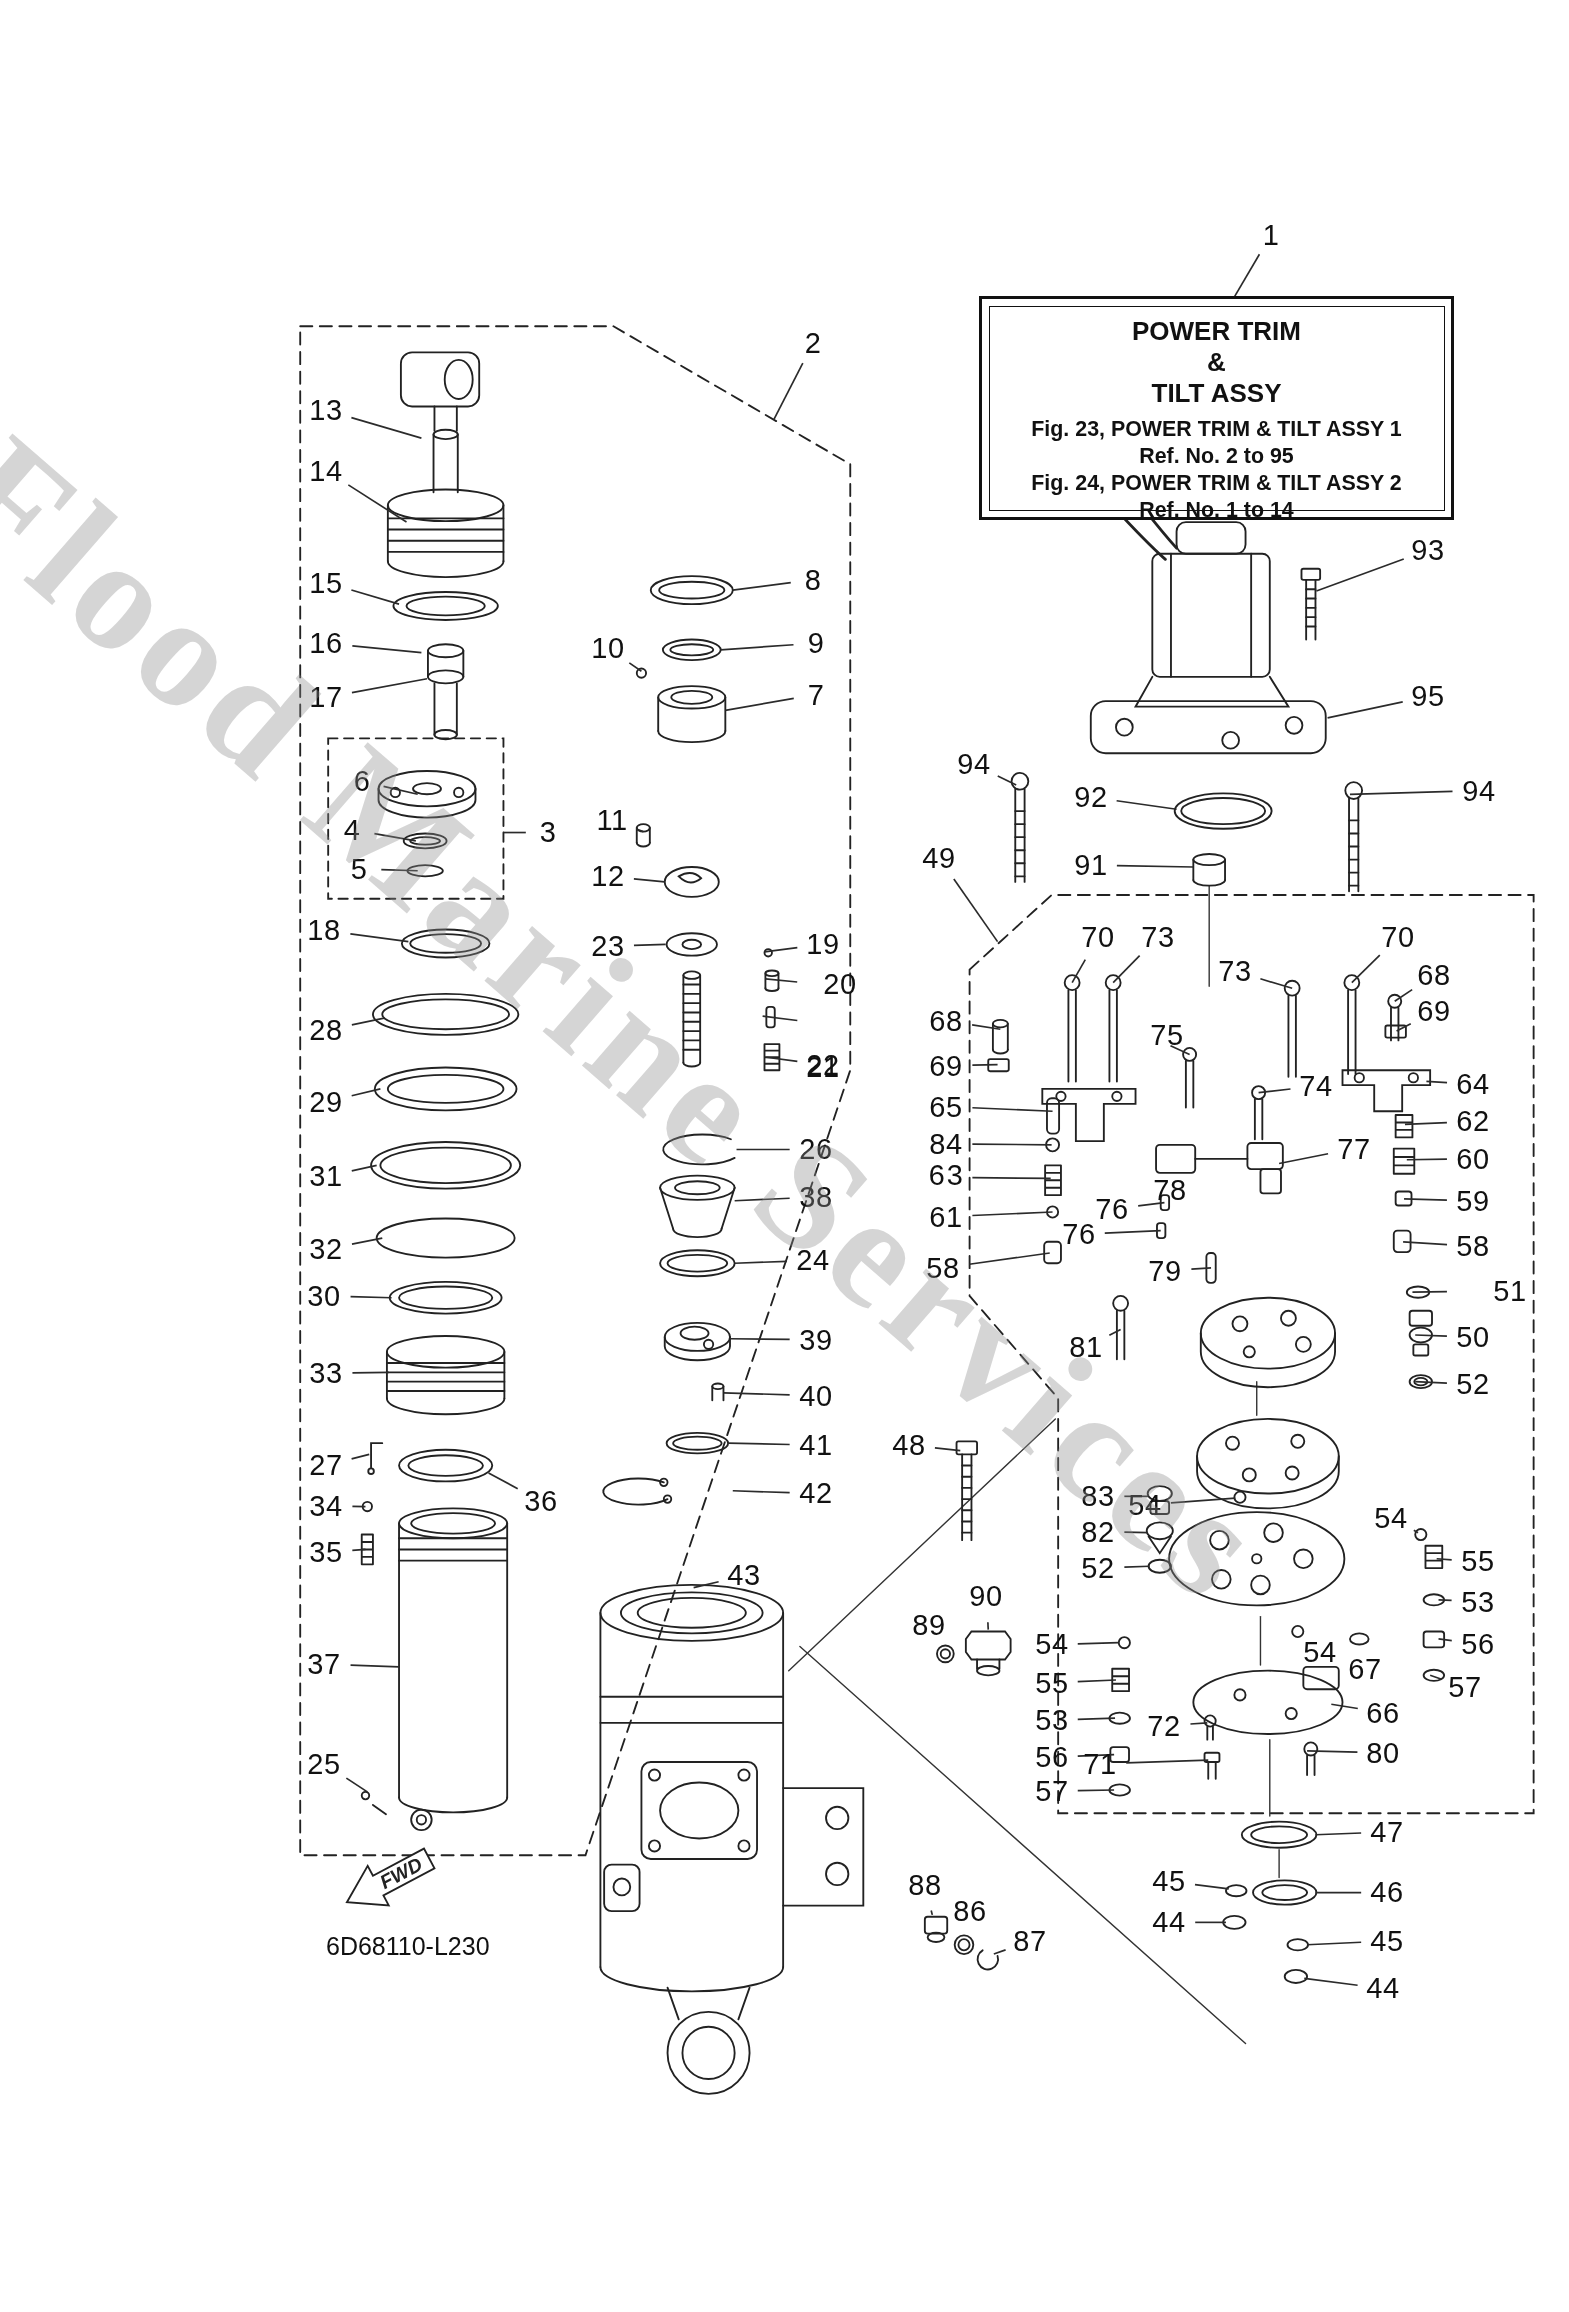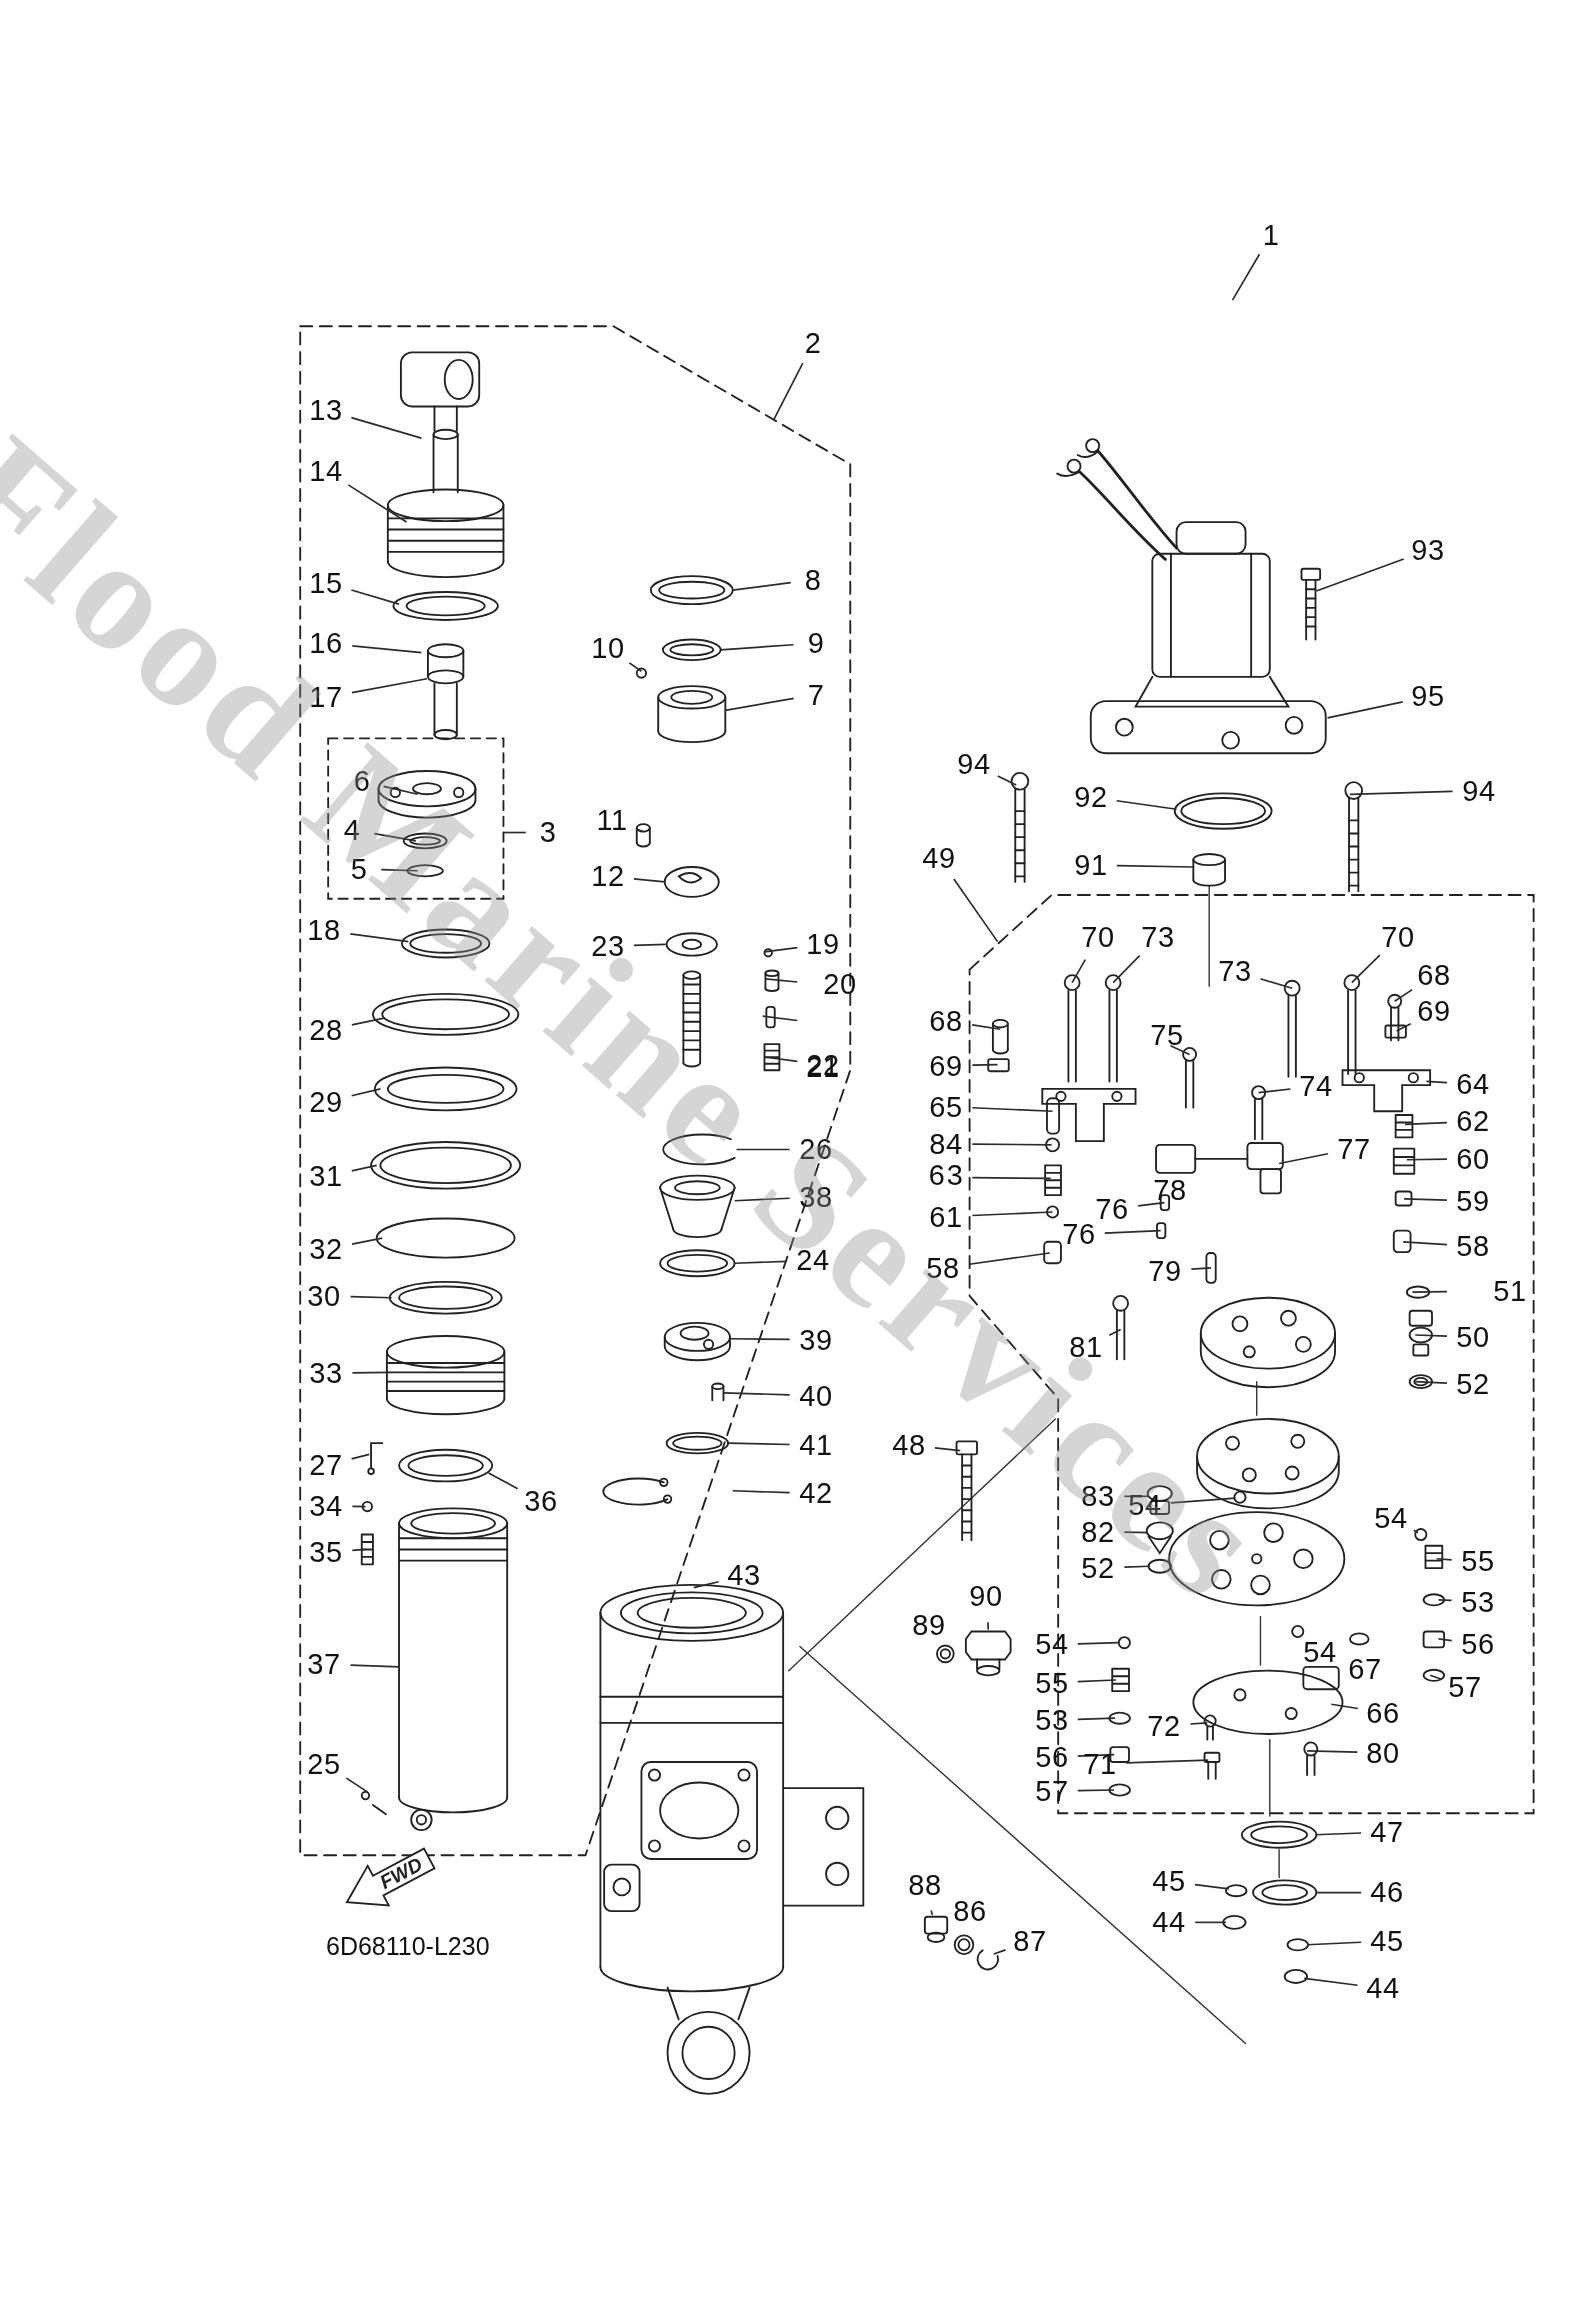--- a/index.html
+++ b/index.html
@@ -770,19 +770,31 @@
       <div class="callout" style="left: 1169px; top: 1881px;">45</div>
       <div class="callout" style="left: 1387px; top: 1892px;">46</div>
       <div class="callout" style="left: 1169px; top: 1922px;">44</div>
       <div class="callout" style="left: 1387px; top: 1941px;">45</div>
       <div class="callout" style="left: 1383px; top: 1988px;">44</div>
       <div class="callout" style="left: 925px; top: 1885px;">88</div>
       <div class="callout" style="left: 970px; top: 1911px;">86</div>
       <div class="callout" style="left: 1030px; top: 1941px;">87</div>
     </div>
 
+  <div id="title-box">
+    <div class="tb-inner">
+      <div class="tb-title">POWER TRIM</div>
+      <div class="tb-title">&amp;</div>
+      <div class="tb-title">TILT ASSY</div>
+      <div class="tb-gap"></div>
+      <div class="tb-fig">Fig. 23, POWER TRIM &amp; TILT ASSY 1</div>
+      <div class="tb-fig">Ref. No. 2 to 95</div>
+      <div class="tb-fig">Fig. 24, POWER TRIM &amp; TILT ASSY 2</div>
+      <div class="tb-fig">Ref. No. 1 to 14</div>
+    </div>
+  </div>
 
   <div id="drawing-number">6D68110-L230</div>
 
   <div id="watermark">Flood Marine Services</div>
 
 </div>
 
 
 </body></html>

